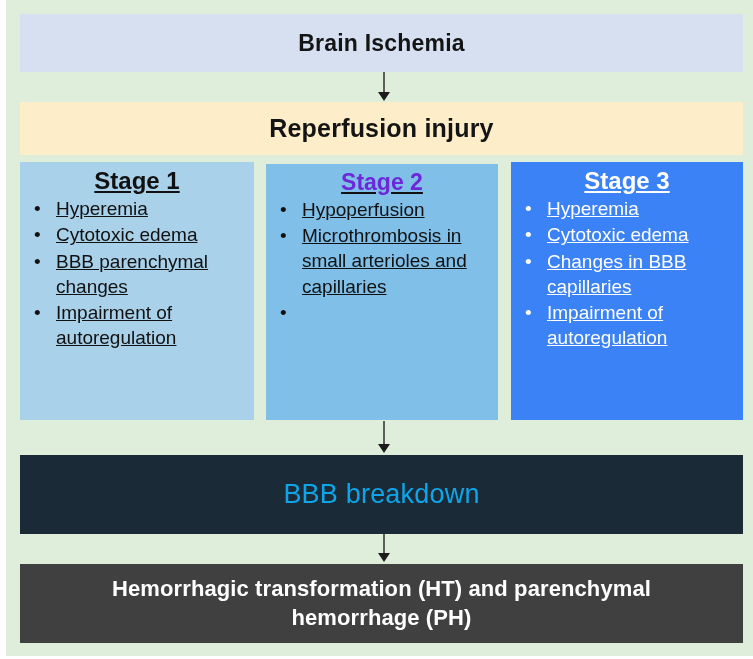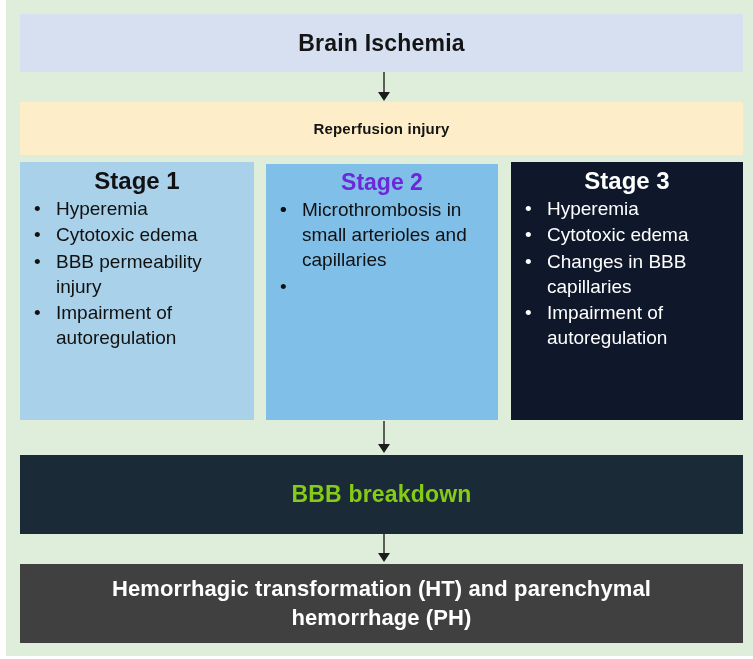--- a/index.html
+++ b/index.html
@@ -49,32 +49,33 @@
   }
   
   .box-reperfusion {
     left: 14px;
     top: 102px;
     width: 723px;
     height: 53px;
     background: #fdeec9;
   }
   .box-reperfusion .title {
-    font-size: 15px;
+    font-size: 25px;
     font-weight: bold;
     color: #141414;
     letter-spacing: 0.2px;
     text-align: right;
   }
   
   .stage {
     position: absolute;
     box-sizing: border-box;
     display: block;
     padding: 6px 6px 6px 6px;
+    text-decoration: underline;
   }
   .stage .stage-title {
     text-align: center;
     font-weight: bold;
     font-size: 24px;
     line-height: 1.1;
     margin-bottom: 2px;
   }
   .stage ul {
     list-style: none;
@@ -112,37 +113,37 @@
     background: #80bfe8;
     color: #111111;
   }
   .stage-2 .stage-title { color: #6d28d9; }
   .stage-2 .stage-title { font-size: 23px; }
   .stage-3 {
     left: 505px;
     top: 162px;
     width: 232px;
     height: 258px;
-    background: #0f172a;
+    background: #3b82f6;
     color: #ffffff;
   }
   .stage-3 .stage-title { color: #ffffff; }
   .stage-3 li { font-size: 19px; }
   
   .box-bbb {
     left: 14px;
     top: 455px;
     width: 723px;
     height: 79px;
     background: #1b2a37;
   }
   .box-bbb .title {
-    font-size: 23px;
-    font-weight: bold;
-    color: #84cc16;
+    font-size: 27px;
+    font-weight: normal;
+    color: #0ea5e9;
     letter-spacing: 0.2px;
   }
   
   .box-hemorrhage {
     left: 14px;
     top: 564px;
     width: 723px;
     height: 79px;
     background: #404040;
     padding: 0 26px;
@@ -204,29 +205,29 @@
 
     <div class="box box-reperfusion">
       <div class="title">Reperfusion injury</div>
     </div>
 
     <div class="stage stage-1">
       <div class="stage-title">Stage 1</div>
       <ul>
         <li><span class="bullet">•</span><span>Hyperemia</span></li>
         <li><span class="bullet">•</span><span>Cytotoxic edema</span></li>
-        <li><span class="bullet">•</span><span>BBB permeability injury</span></li>
+        <li><span class="bullet">•</span><span>BBB parenchymal changes</span></li>
         <li><span class="bullet">•</span><span>Impairment of autoregulation</span></li>
       </ul>
     </div>
 
     <div class="stage stage-2">
       <div class="stage-title">Stage 2</div>
       <ul>
-        <li><span class="bullet">•</span></li>
+        <li><span class="bullet">•</span><span>Hypoperfusion</span></li>
         <li><span class="bullet">•</span><span>Microthrombosis in small arterioles and capillaries</span></li>
         <li><span class="bullet">•</span></li>
       </ul>
     </div>
 
     <div class="stage stage-3">
       <div class="stage-title">Stage 3</div>
       <ul>
         <li><span class="bullet">•</span><span>Hyperemia</span></li>
         <li><span class="bullet">•</span><span>Cytotoxic edema</span></li>

